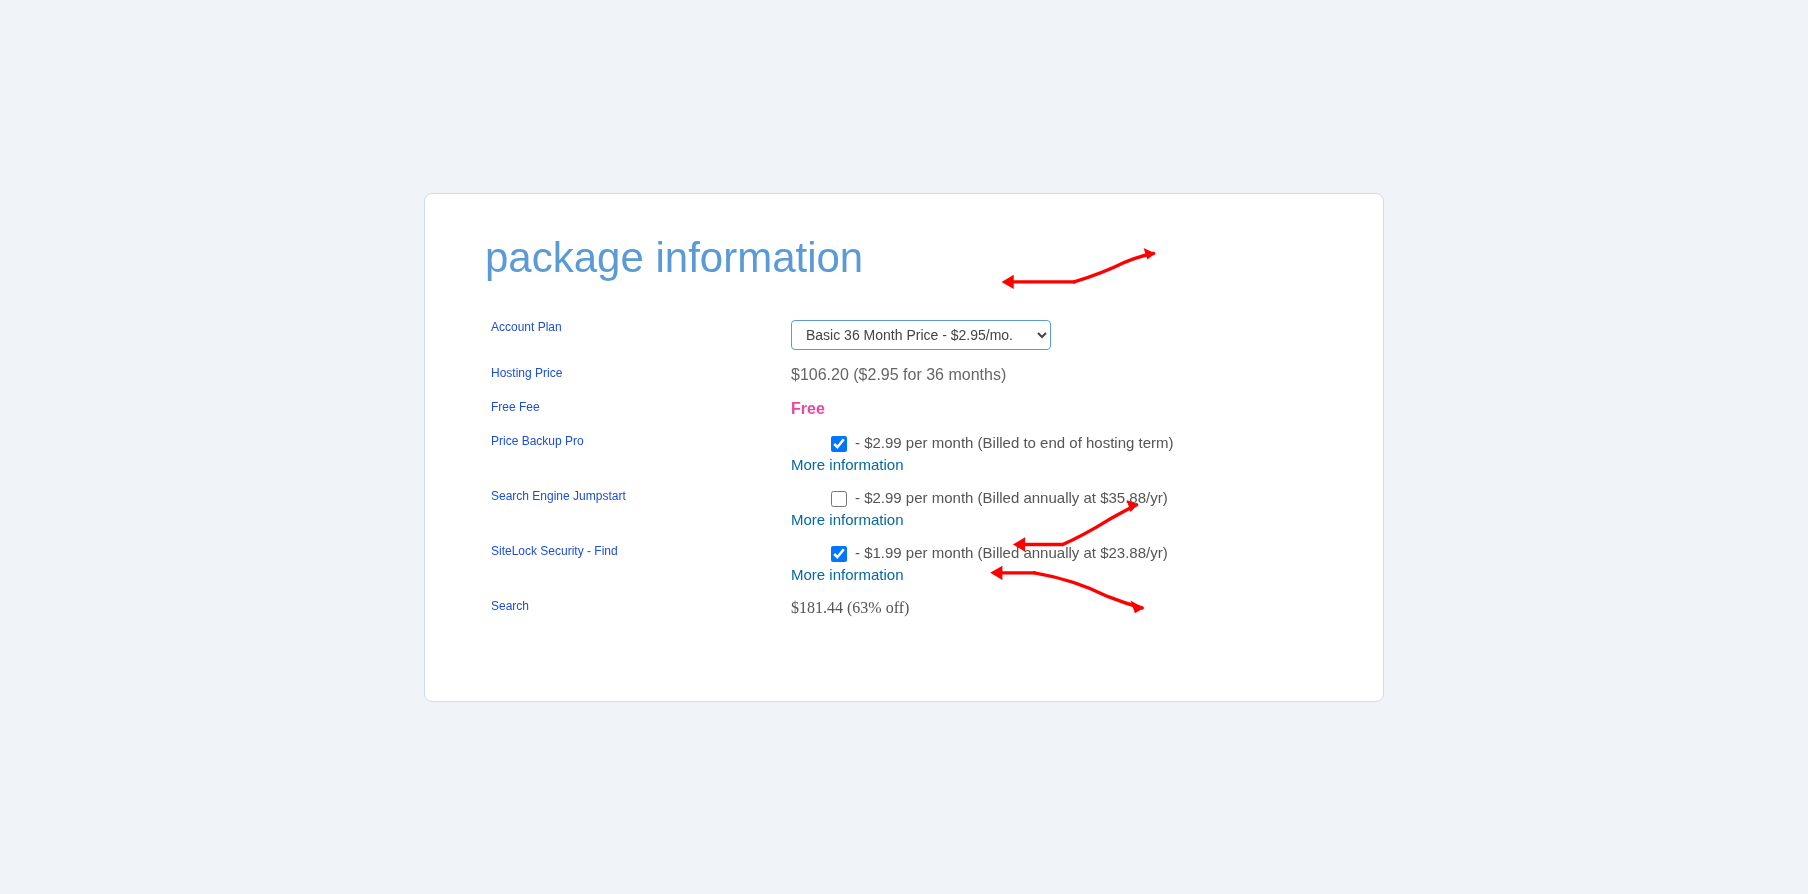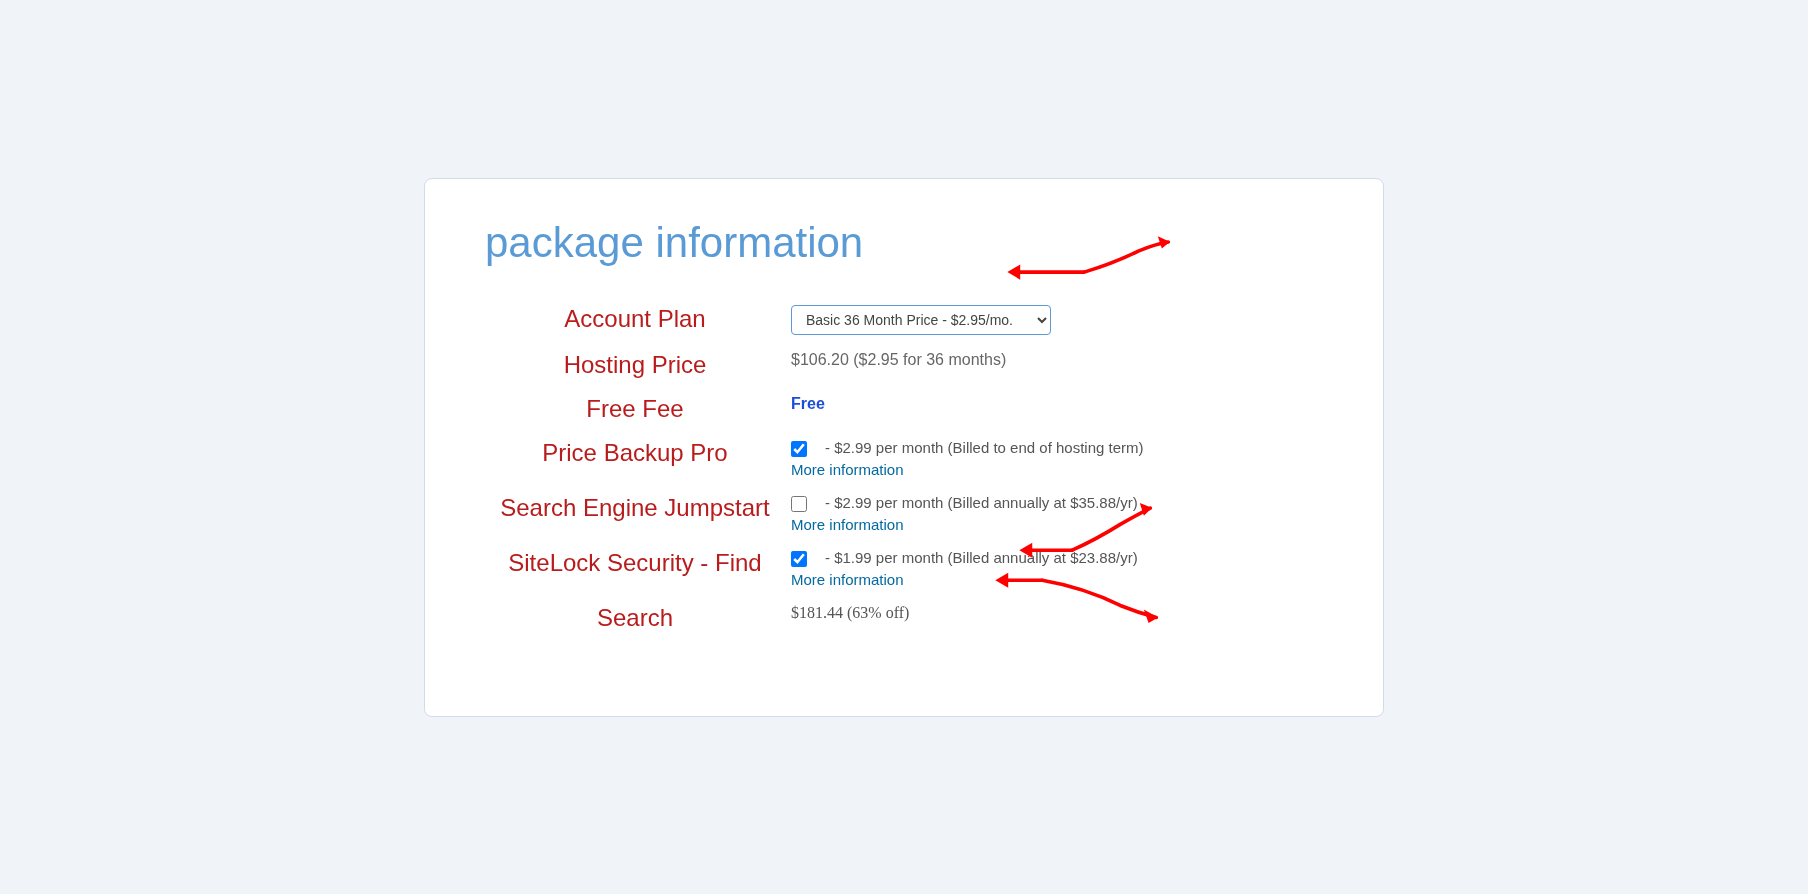--- a/index.html
+++ b/index.html
@@ -29,23 +29,23 @@
     }
     .form-table {
       width: 100%;
       border-collapse: collapse;
     }
     .form-table tr td {
       padding: 8px 6px;
       vertical-align: top;
     }
     .label-cell {
-      text-align: center;
-      color: #b91c1c;
-      font-size: 24px;
+      text-align: left;
+      color: #1d4ed8;
+      font-size: 12px;
       width: 300px;
       padding-right: 20px;
       white-space: nowrap;
     }
     .value-cell {
       color: #555;
       font-size: 16px;
     }
     .value-cell select {
       border: 1px solid #5b9bd5;
@@ -55,30 +55,31 @@
       font-size: 14px;
       background: #fff;
       cursor: pointer;
       min-width: 260px;
     }
     .hosting-price-text {
       color: #666;
       font-size: 16px;
     }
     .setup-fee-text {
-      color: #1d4ed8;
+      color: #ec4899;
       font-weight: bold;
       font-size: 16px;
     }
     .checkbox-row {
       display: flex;
       align-items: flex-start;
-      gap: 18px;
+      gap: 8px;
       font-size: 15px;
       color: #555;
+      margin-left: 40px;
     }
     .checkbox-row input[type="checkbox"] {
       margin-top: 2px;
       width: 16px;
       height: 16px;
       cursor: pointer;
     }
     .more-info-link {
       color: #0369a1;
       font-size: 15px;

